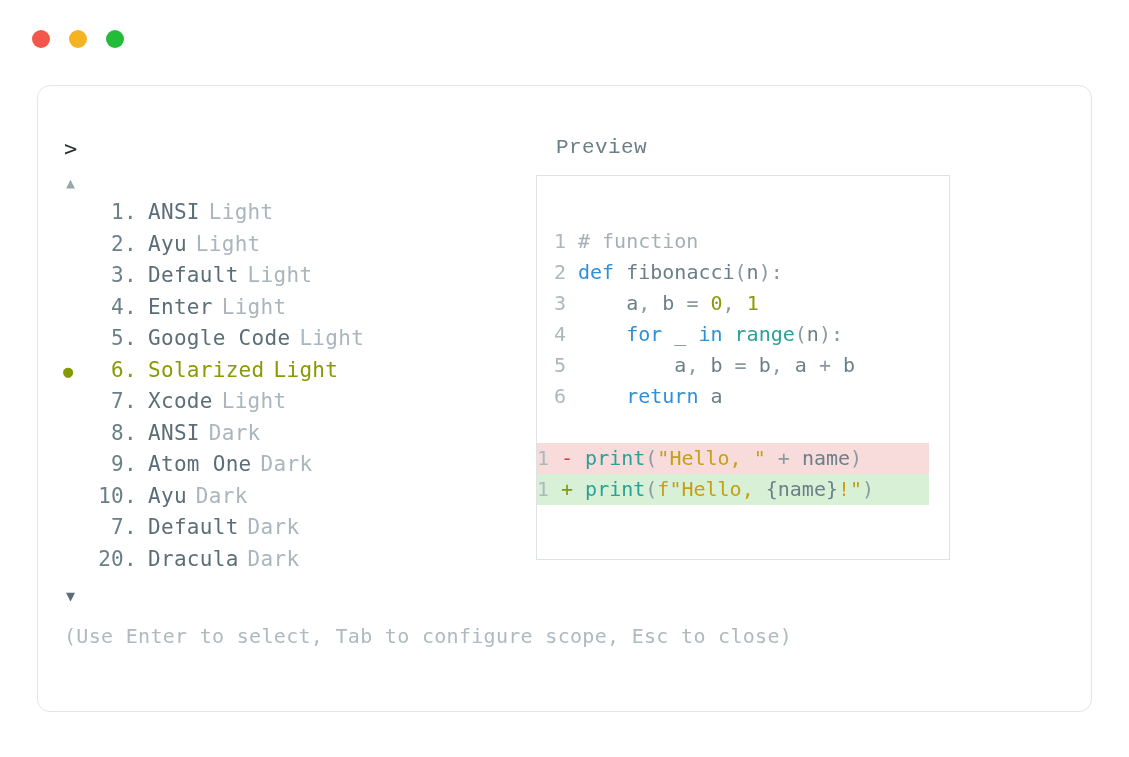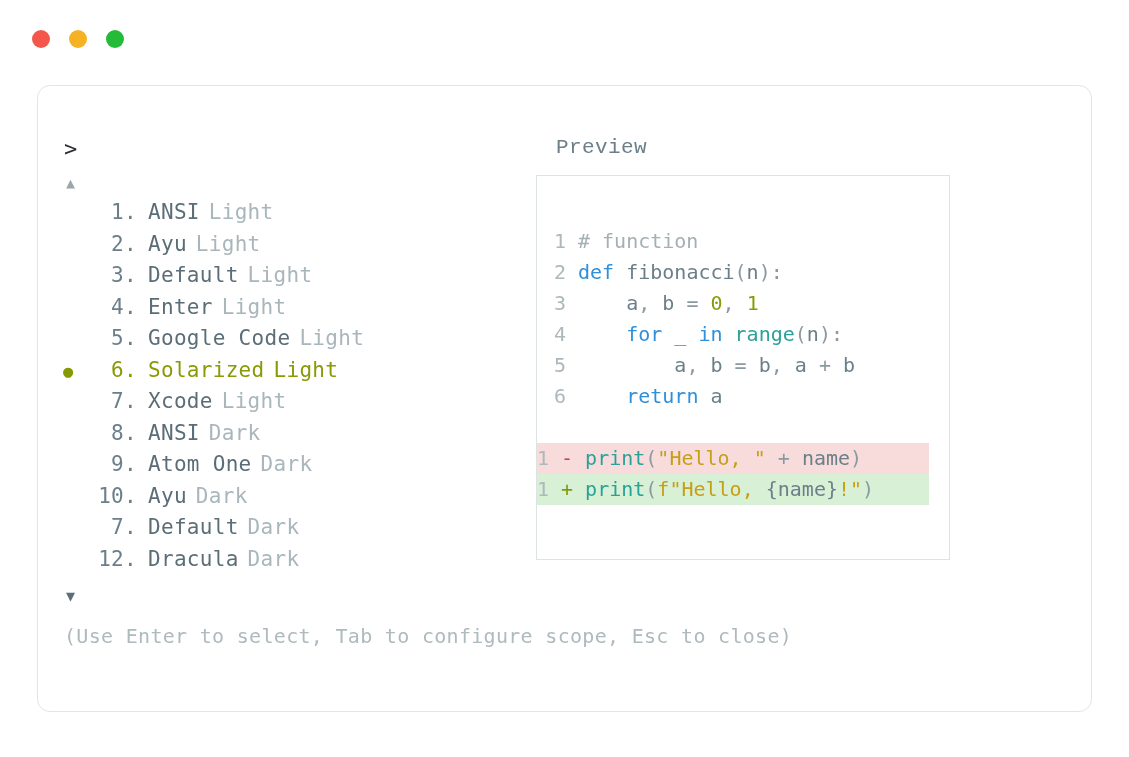--- a/index.html
+++ b/index.html
@@ -280,21 +280,21 @@
             <span class="variant-cell">Dark</span>
           </li>
           <li class="theme-row">
             <span class="bullet-cell"></span>
             <span class="idx-cell">7.</span>
             <span class="name-cell">Default</span>
             <span class="variant-cell">Dark</span>
           </li>
           <li class="theme-row">
             <span class="bullet-cell"></span>
-            <span class="idx-cell">12.</span>
+            <span class="idx-cell">20.</span>
             <span class="name-cell">Dracula</span>
             <span class="variant-cell">Dark</span>
           </li>
         </ul>
 
       <div class="scroll-arrow down">▼</div>
     </div>
 
     <div class="hint">(Use Enter to select, Tab to configure scope, Esc to close)</div>
 

